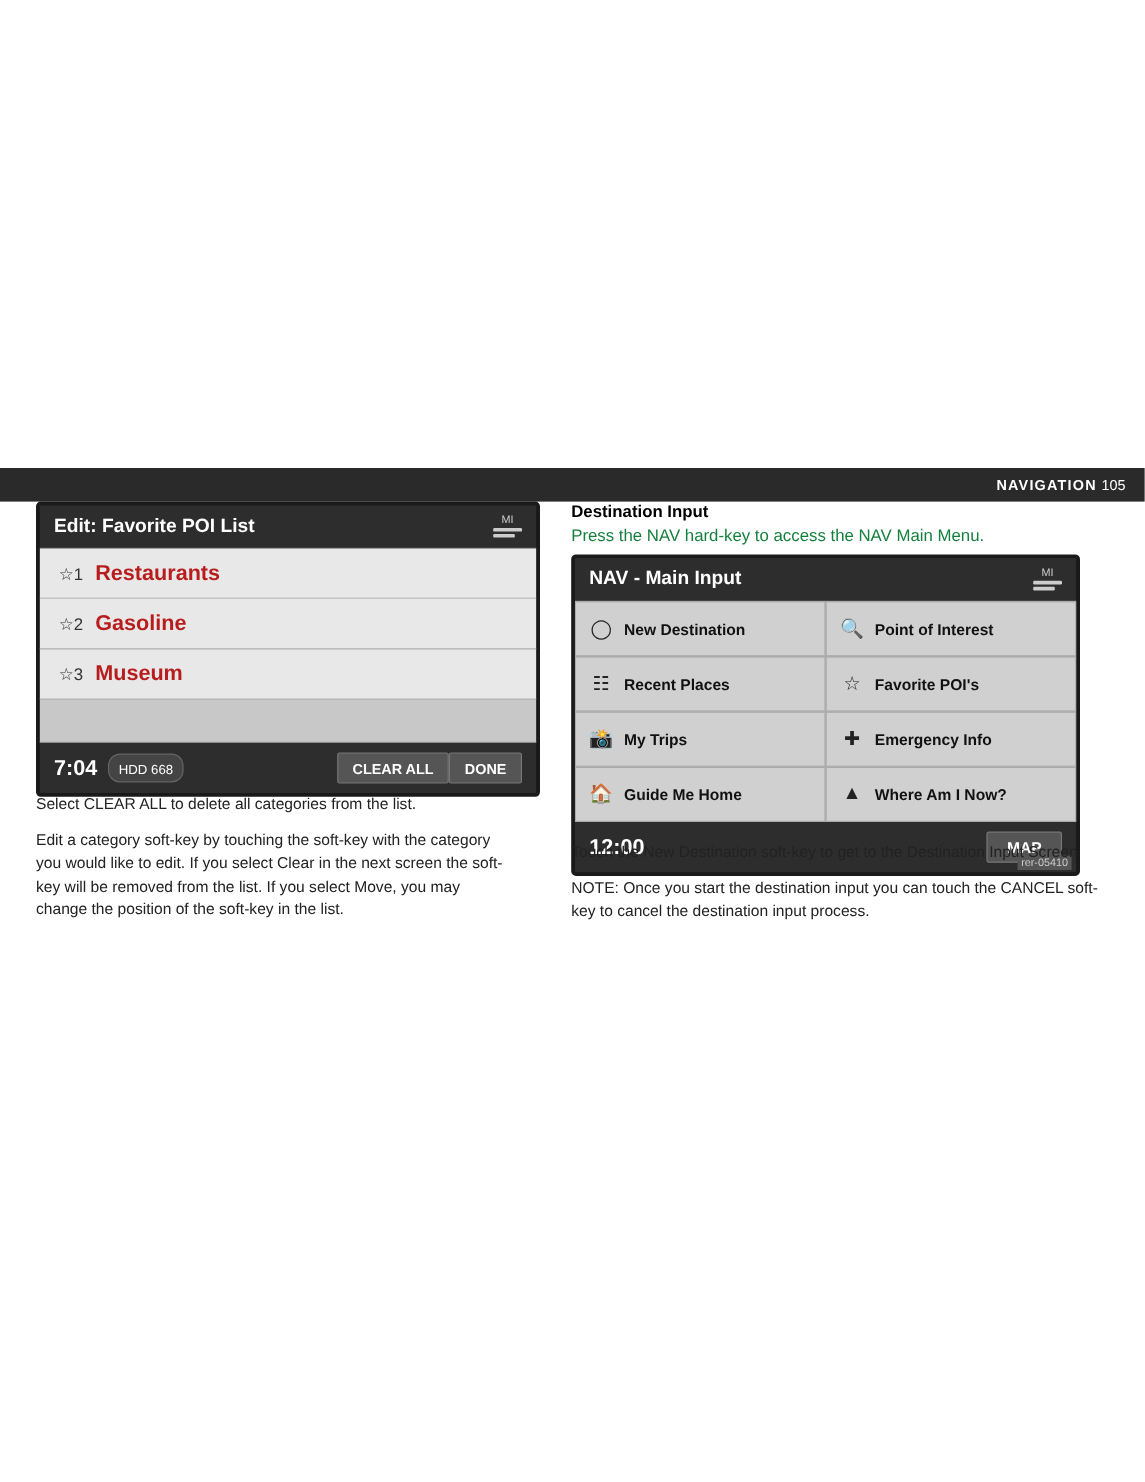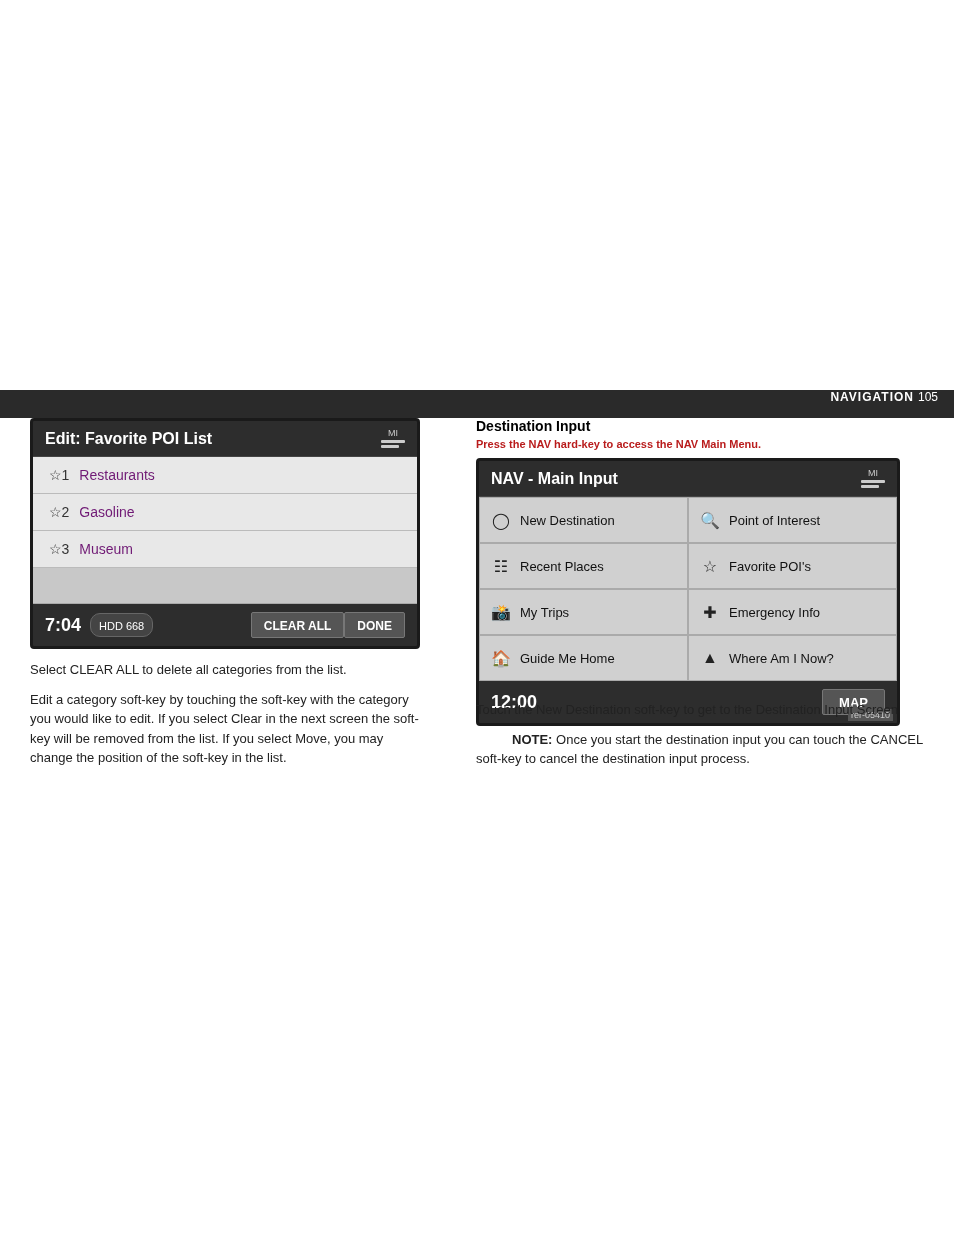--- a/index.html
+++ b/index.html
@@ -22,42 +22,42 @@
 
     
     .nav-bar {
       position: absolute;
       top: 390px;
       left: 0;
       right: 0;
       height: 28px;
       background: #2a2a2a;
       display: flex;
-      align-items: flex-start;
+      align-items: center;
       justify-content: flex-end;
       padding-right: 16px;
     }
     .nav-bar-text {
       color: #ffffff;
       font-size: 12px;
       font-weight: bold;
       letter-spacing: 1px;
     }
     .nav-bar-page {
       color: #ffffff;
       font-size: 12px;
       margin-left: 4px;
     }
 
     
     .left-panel {
       position: absolute;
       top: 418px;
       left: 30px;
-      width: 390px;
+      width: 420px;
     }
 
     .nav-screen {
       border: 3px solid #1a1a1a;
       background: #1a1a1a;
       border-radius: 4px;
       overflow: hidden;
     }
 
     .nav-screen-header {
@@ -105,23 +105,23 @@
       padding: 10px 16px;
       display: flex;
       align-items: center;
       gap: 10px;
       border-bottom: 1px solid #bbb;
     }
     .nav-list-item:last-of-type {
       border-bottom: none;
     }
     .nav-list-label {
-      color: #701a75;
-      font-size: 14px;
-      font-weight: normal;
+      color: #b91c1c;
+      font-size: 18px;
+      font-weight: bold;
     }
 
     .nav-screen-footer {
       background: #2d2d2d;
       padding: 8px 12px;
       display: flex;
       align-items: center;
     }
     .footer-time {
       color: #ffffff;
@@ -177,24 +177,23 @@
       width: 424px;
     }
 
     .right-panel-title {
       font-size: 14px;
       font-weight: bold;
       margin-bottom: 4px;
       color: #000;
     }
     .right-panel-subtitle {
-      font-size: 11px;
-      color: #b91c1c;
+      font-size: 14px;
+      color: #15803d;
       margin-bottom: 8px;
-      font-weight: bold;
     }
 
     .nav-main-screen {
       border: 3px solid #1a1a1a;
       background: #1a1a1a;
       border-radius: 4px;
       overflow: hidden;
     }
 
     .nav-main-header {
@@ -230,21 +229,21 @@
     }
     .nav-cell-icon {
       font-size: 16px;
       min-width: 22px;
       text-align: center;
       color: #222;
     }
     .nav-cell-label {
       font-size: 13px;
       color: #111;
-      font-weight: normal;
+      font-weight: bold;
     }
 
     .nav-main-footer {
       background: #2d2d2d;
       padding: 8px 12px;
       display: flex;
       align-items: center;
       justify-content: space-between;
     }
     .footer-time-main {
@@ -279,22 +278,21 @@
       left: 476px;
       width: 448px;
       font-size: 13px;
       line-height: 1.5;
       color: #222;
     }
     .body-text-right p {
       margin-bottom: 10px;
     }
     .note-bold {
-      font-weight: bold;
-      margin-left: 36px;
+      font-weight: normal;
     }
 
     .star-icon {
       font-size: 14px;
       color: #333;
     }
 
   </style>
 </head>
 <body>

